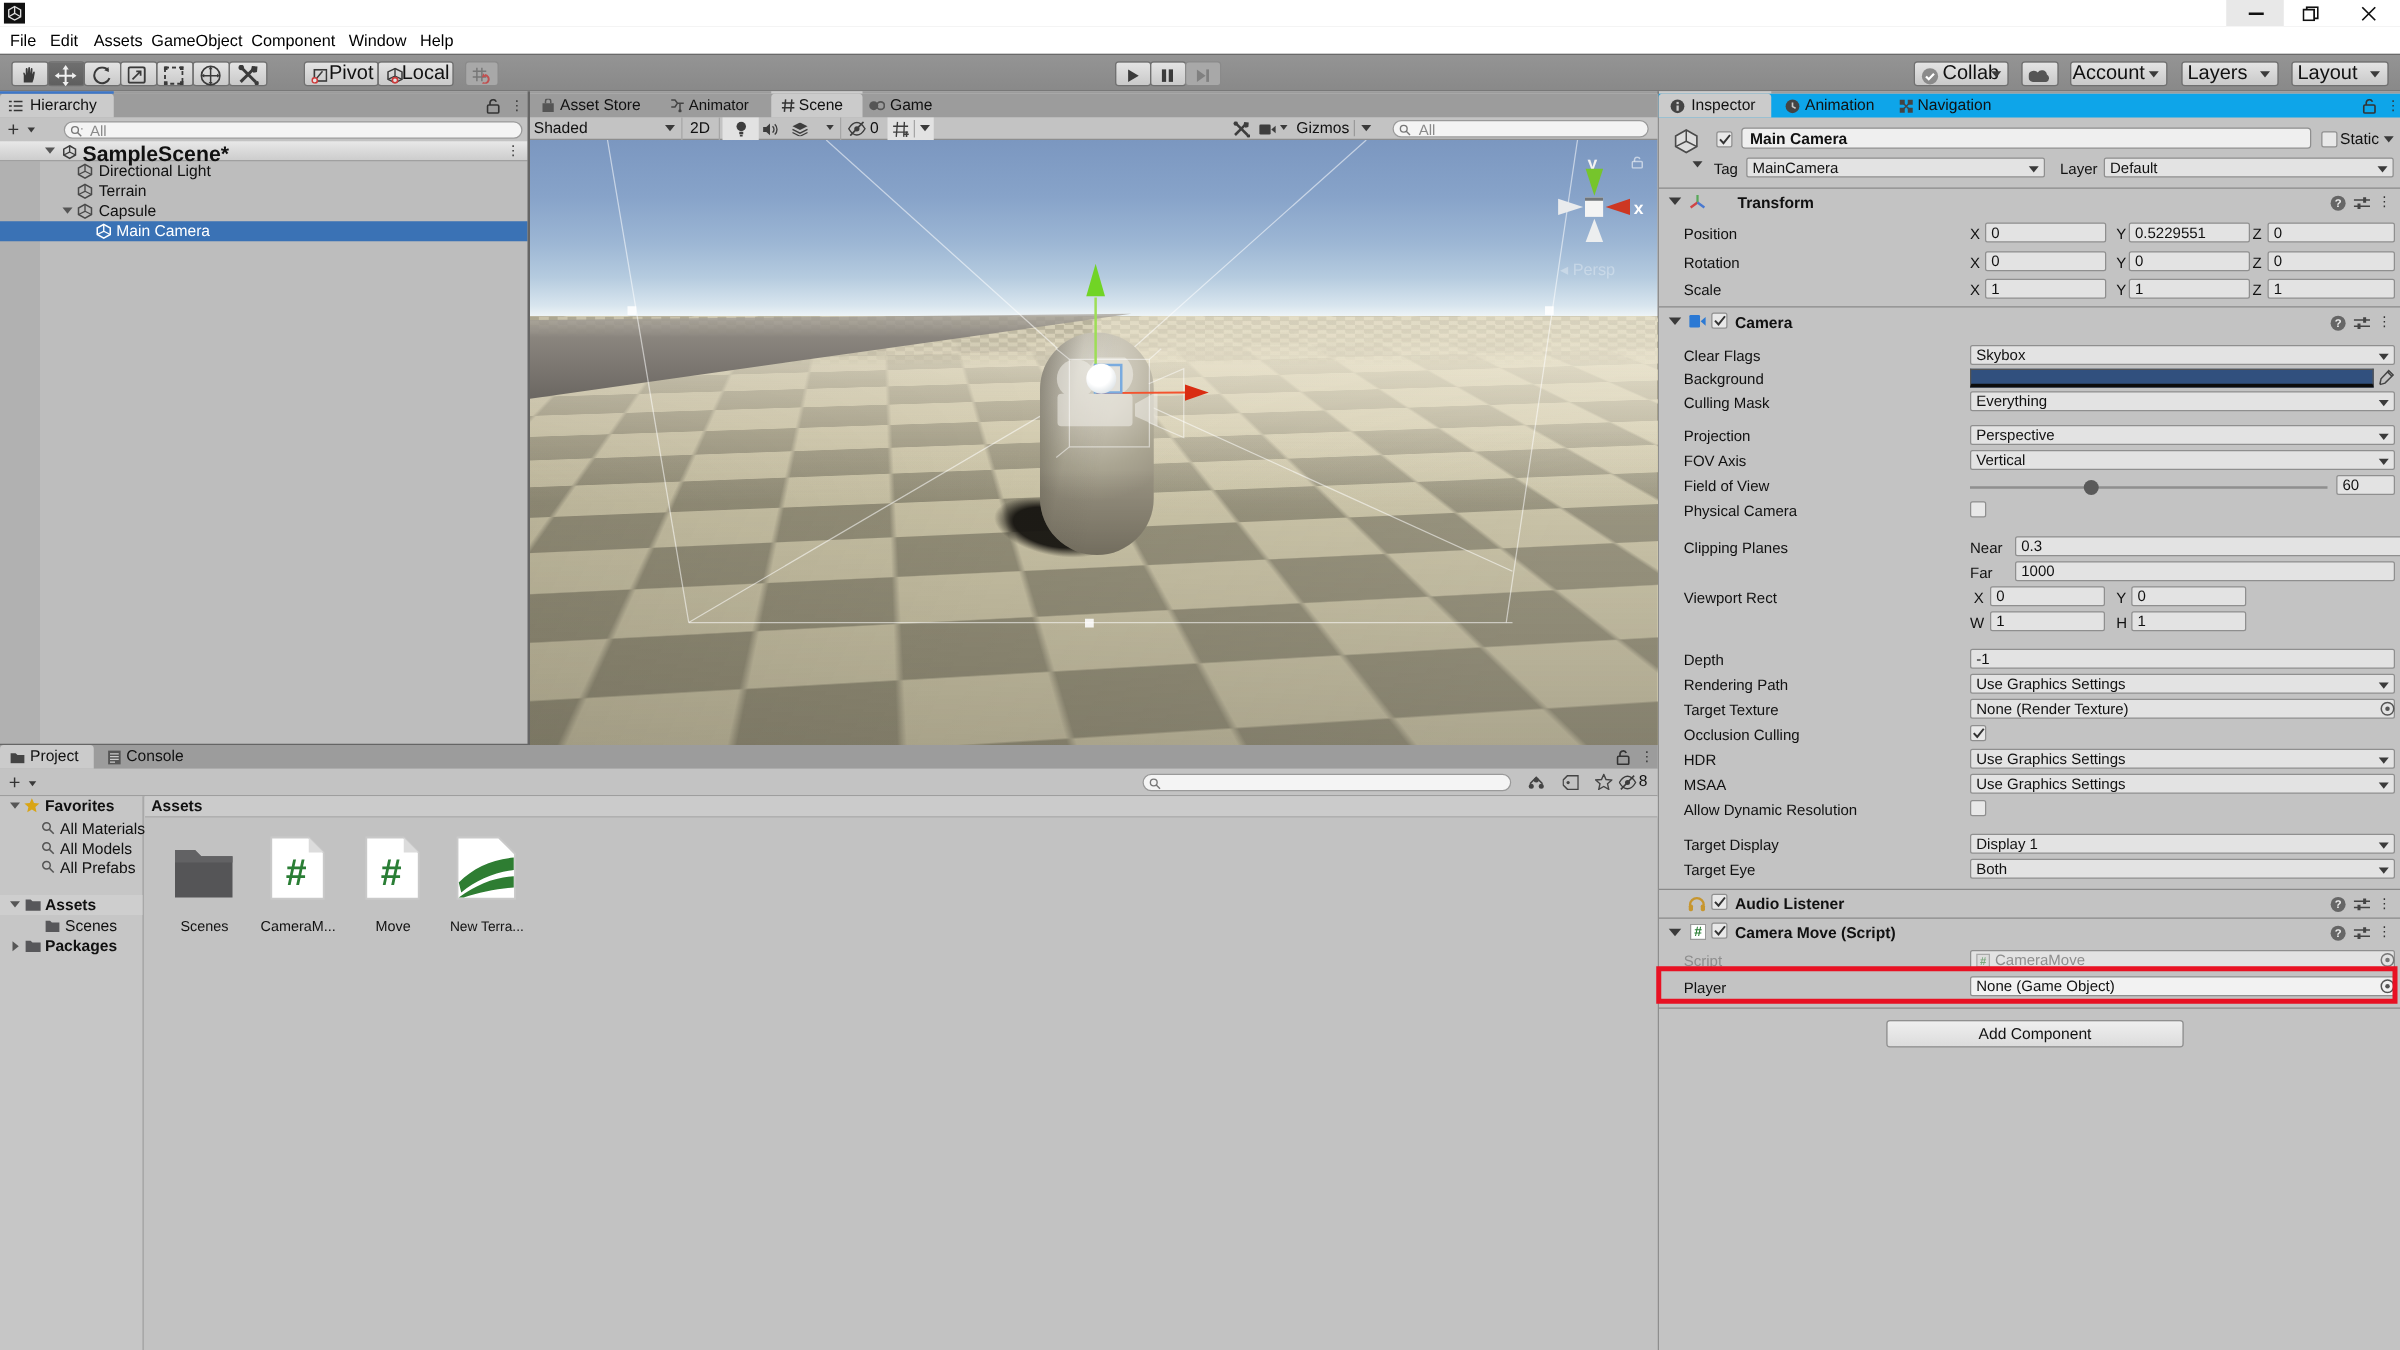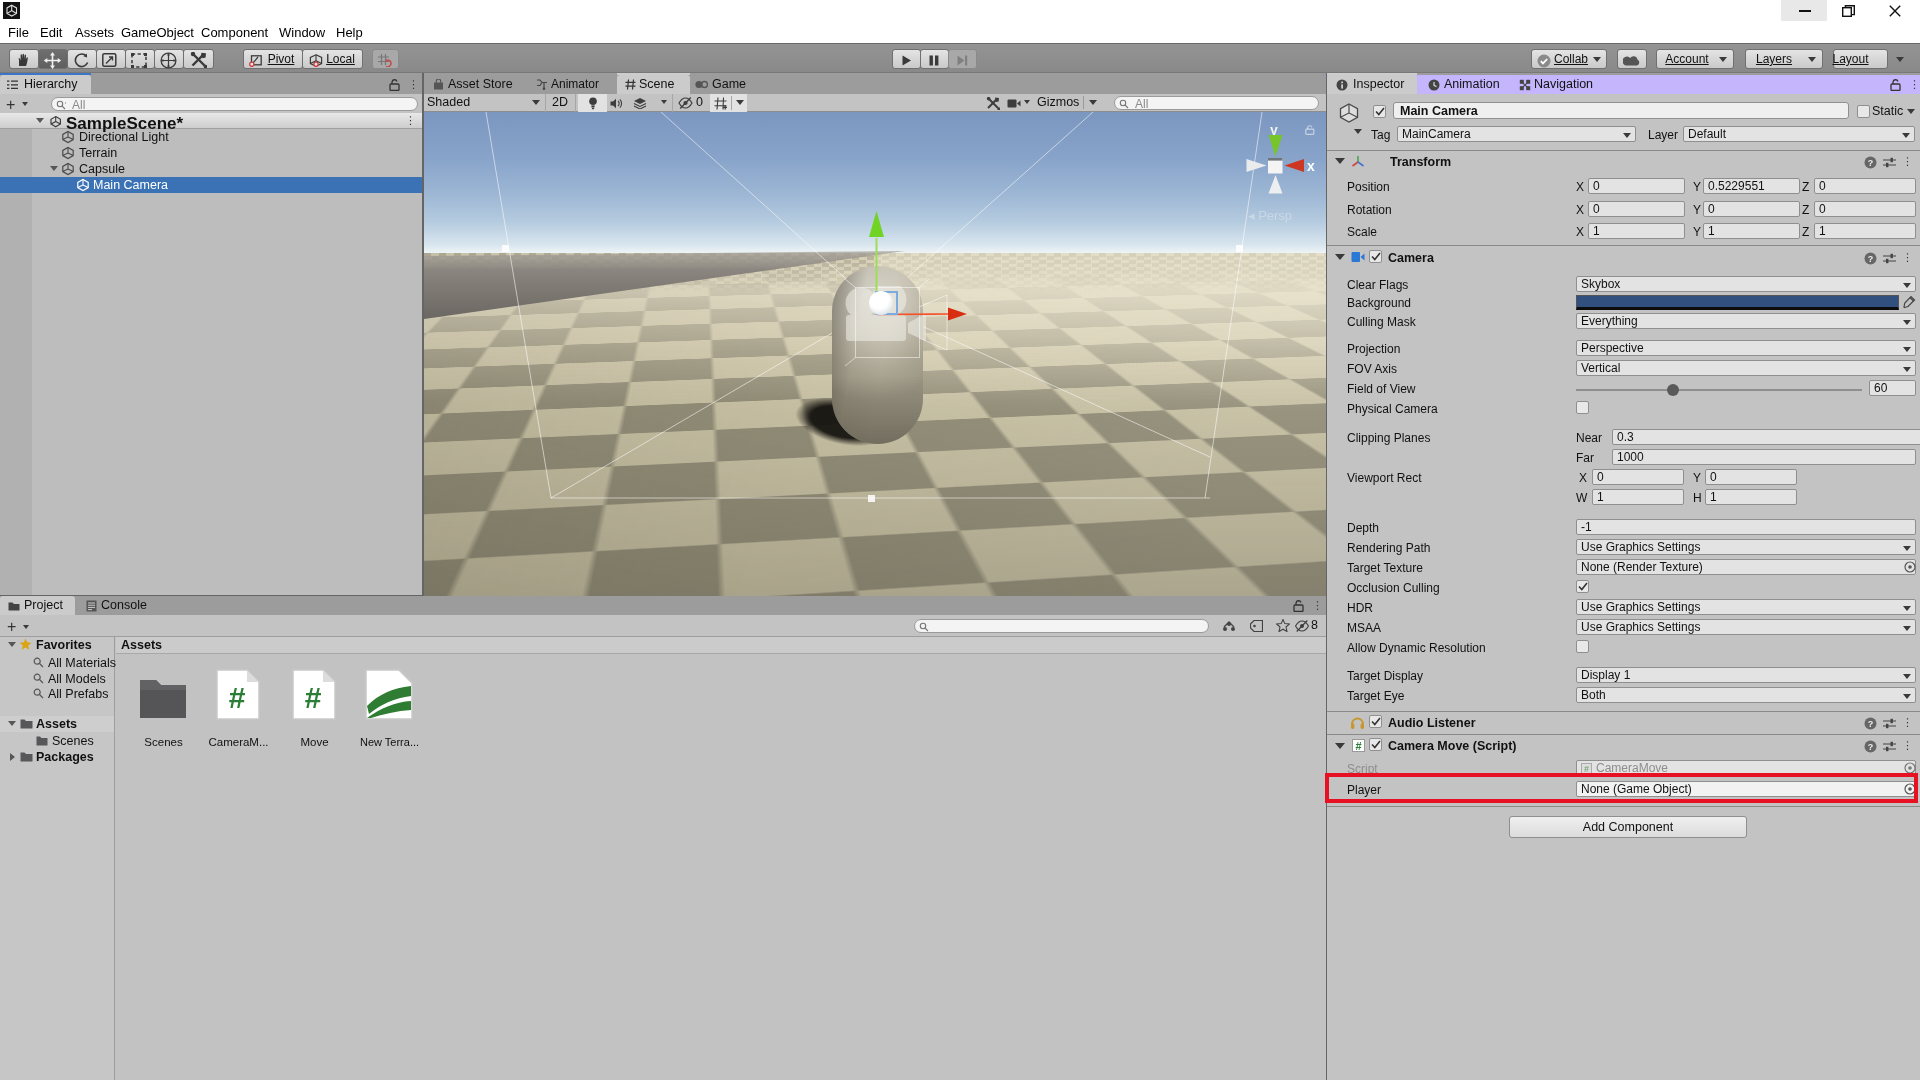--- a/index.html
+++ b/index.html
@@ -9,21 +9,21 @@
 
   
   #titlebar { left:0; top:0; width:1920px; height:21px; background:#fff; }
   #menubar { left:0; top:21px; width:1920px; height:22px; background:#fff; }
   .menuitem { position:absolute; top:4px; font-size:13px; color:#000; }
 
   
   #toolbar { left:0; top:43px; width:1920px; height:30px; background:linear-gradient(#949494,#898989); border-top:1px solid #6a6a6a; border-bottom:1px solid #787878; }
   .tbtn { position:absolute; top:5px; height:20px; background:linear-gradient(#e4e4e4,#c9c9c9); border:1px solid #707070; border-radius:3px; }
   .tbtn.sel { background:linear-gradient(#6f6f6f,#5f5f5f); }
-  .tbtn.lbl { font-size:12px; color:#111; display:flex; align-items:center; justify-content:center;text-decoration:underline; }
+  .tbtn.lbl { font-size:16px; color:#111; display:flex; align-items:center; justify-content:center; }
   .tab { position:absolute; top:0; height:19px; display:flex; align-items:center; font-size:12px; color:#111; padding:0 7px; border-radius:3px 3px 0 0; }
   .tab.active { background:#cbcbcb; }
 
   #hierarchy { left:0; top:75px; width:422px; height:521px; background:#bdbdbd; }
   #scenepanel { left:424px; top:75px; width:902px; height:521px; background:#c3c3c3; }
   #project { left:0; top:596px; width:1326px; height:484px; background:#c2c2c2; }
   #inspector { left:1327px; top:75px; width:593px; height:1005px; background:#c3c3c3; }
   .vsep { position:absolute; background:#656565; }
   .topstrip { position:absolute; top:73px; height:2px; background:#9c9c9c; }
   .hsep { position:absolute; background:#656565; }
@@ -152,21 +152,21 @@
     </svg>
     <div class="abs" style="left:1593px;top:13px;border-left:4px solid transparent;border-right:4px solid transparent;border-top:5px solid #3a3a3a"></div>
     <div class="tbtn" style="left:1617px;width:30px"></div>
     <svg class="abs" style="left:1623px;top:11px" width="18" height="11" viewBox="0 0 18 11">
       <path d="M5 10.5 A4.5 4.5 0 1 1 7.2 3 A4 4 0 0 1 14.5 4.6 A3.2 3.2 0 0 1 14 10.5Z" fill="#555"></path>
     </svg>
     <div class="tbtn lbl" style="left:1656px;width:78px;padding-right:16px">Account</div>
     <div class="abs" style="left:1719px;top:13px;border-left:4px solid transparent;border-right:4px solid transparent;border-top:5px solid #3a3a3a"></div>
     <div class="tbtn lbl" style="left:1745px;width:78px;padding-right:20px">Layers</div>
     <div class="abs" style="left:1808px;top:13px;border-left:4px solid transparent;border-right:4px solid transparent;border-top:5px solid #3a3a3a"></div>
-    <div class="tbtn lbl" style="left:1833px;width:55px;padding-right:20px">Layout</div>
+    <div class="tbtn lbl" style="left:1833px;width:78px;padding-right:20px">Layout</div>
     <div class="abs" style="left:1896px;top:13px;border-left:4px solid transparent;border-right:4px solid transparent;border-top:5px solid #3a3a3a"></div>
   </div>
   <div id="hierarchy" class="abs">
 
     <div class="abs" style="left:0;top:0;width:422px;height:19px;background:#9c9c9c">
       <div class="tab active" style="left:0;width:91px"></div>
       <svg class="abs" style="left:7px;top:5px" width="12" height="10" viewBox="0 0 12 10">
         <g stroke="#333" stroke-width="1.2">
           <path d="M0 1.2 2.4 1.2 M0 4.8 2.4 4.8 M0 8.4 2.4 8.4 M4 1.2 11 1.2 M4 4.8 11 4.8 M4 8.4 11 8.4"></path>
         </g>
@@ -534,21 +534,21 @@
       <svg class="abs" style="left:247px;top:31px" width="52" height="53" viewBox="0 0 52 53">
         <path d="M3 2 36 2 49 15 49 51 3 51Z" fill="#fff" stroke="#c9c9c9" stroke-width="1.5"></path>
         <path d="M4 38 C16 26 30 20 48 18 L48 28 C32 30 18 36 6 46 Z" fill="#2e7d32"></path>
         <path d="M4 50 C18 40 32 34 48 33 L48 42 C34 43 20 46 8 50 Z" fill="#2e7d32"></path>
       </svg>
       <div class="abs" style="left:226px;top:99px;width:95px;text-align:center;font-size:11px">New Terra...</div>
     </div>
   </div>
   <div id="inspector" class="abs">
 
-    <div class="abs" style="left:0;top:0;width:593px;height:19px;background:#c4b5fd">
+    <div class="abs" style="left:0;top:0;width:593px;height:19px;background:#0ea5e9">
       <div class="tab active" style="left:0;width:90px"></div>
       <svg class="abs" style="left:9px;top:4px" width="12" height="12" viewBox="0 0 12 12">
         <circle cx="6" cy="6" r="5.5" fill="#444"></circle>
         <rect x="5.2" y="2.5" width="1.8" height="1.8" fill="#ccc"></rect>
         <rect x="5.2" y="5.4" width="1.8" height="4.2" fill="#ccc"></rect>
       </svg>
       <div class="abs" style="left:26px;top:2px;font-size:12.5px">Inspector</div>
       <svg class="abs" style="left:101px;top:4px" width="12" height="12" viewBox="0 0 12 12">
         <circle cx="6" cy="6" r="5.5" fill="#444"></circle>
         <path d="M6 3 6 6.3 8.5 7.6" stroke="#ccc" stroke-width="1.3" fill="none"></path>

